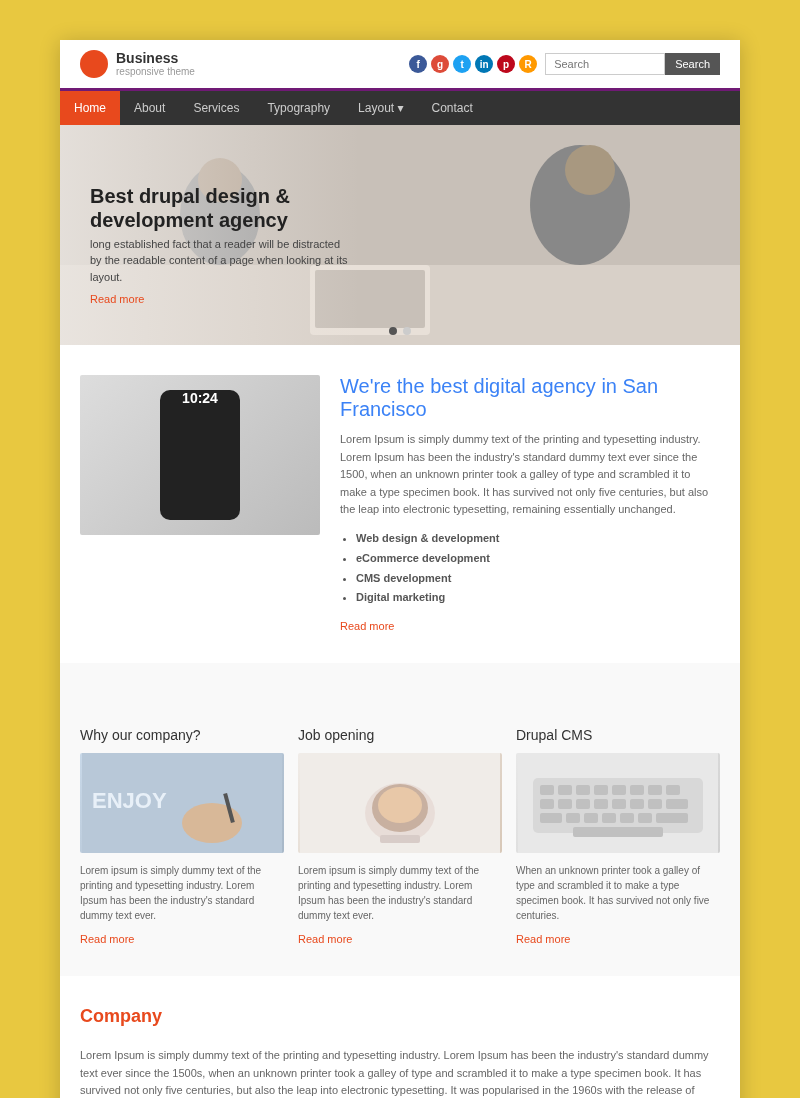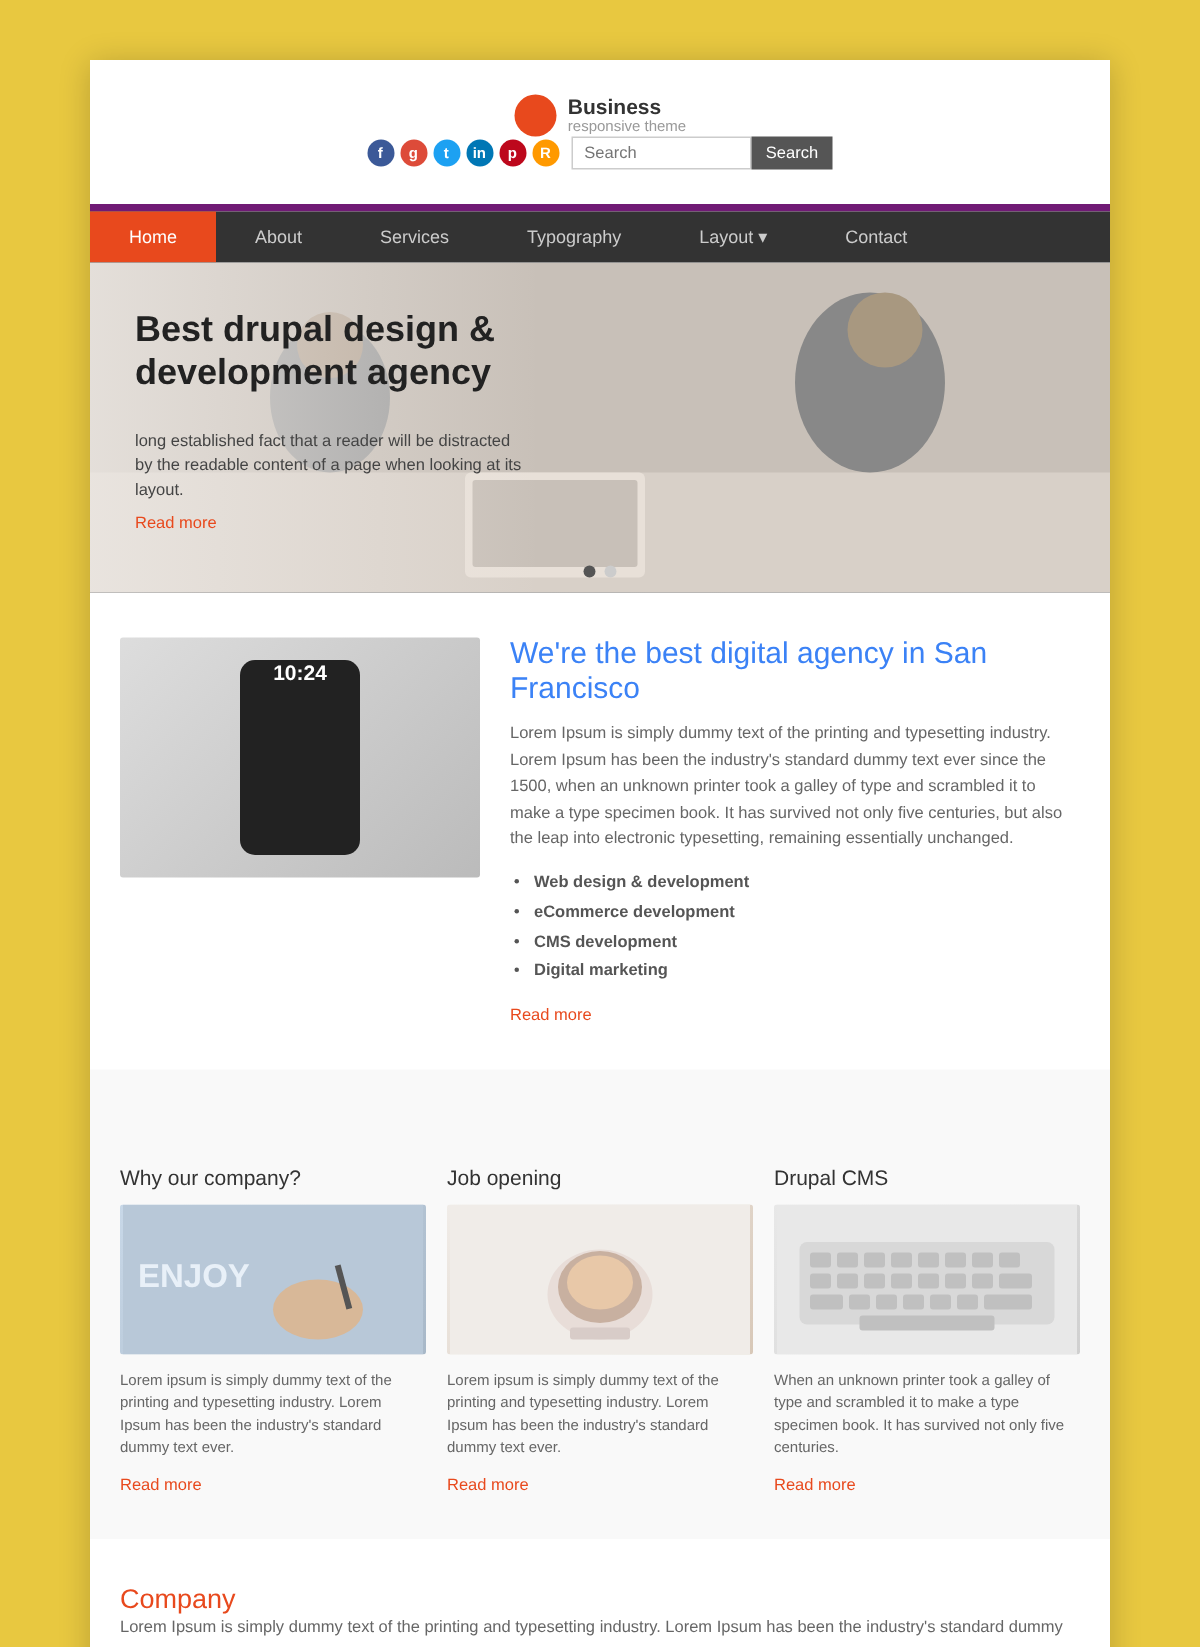--- a/index.html
+++ b/index.html
@@ -14,24 +14,23 @@
       margin: 40px auto;
       background: #fff;
       box-shadow: 0 2px 20px rgba(0,0,0,0.2);
     }
 
     
     .site-header {
       display: flex;
       align-items: center;
       justify-content: space-between;
-      padding: 23px 20px;
+      padding: 10px 20px;
       background: #fff;
-      border-bottom: 5px solid #701a75;
-      flex-direction: column;
+      border-bottom: 3px solid #701a75;
     }
     .logo-area {
       display: flex;
       align-items: center;
       gap: 8px;
     }
     .logo-circle {
       width: 28px;
       height: 28px;
       border-radius: 50%;
@@ -95,21 +94,21 @@
       cursor: pointer;
     }
 
     
     .site-nav {
       background: #333;
       display: flex;
       align-items: center;
     }
     .nav-item {
-      padding: 10px 26px;
+      padding: 10px 14px;
       color: #ccc;
       font-size: 12px;
       cursor: pointer;
       display: flex;
       align-items: center;
       gap: 4px;
     }
     .nav-item.active {
       background: #e8491d;
       color: #fff;
@@ -128,25 +127,25 @@
       background: linear-gradient(135deg, #aaa 0%, #777 50%, #999 100%);
       position: relative;
     }
     .hero-overlay {
       position: absolute;
       bottom: 40px;
       left: 30px;
       max-width: 260px;
     }
     .hero-title {
-      font-size: 24px;
+      font-size: 20px;
       font-weight: bold;
       color: #222;
       line-height: 1.2;
-      margin-bottom: 22px;
+      margin-bottom: 4px;
     }
     .hero-desc {
       font-size: 11px;
       color: #444;
       line-height: 1.5;
       margin-bottom: 8px;
     }
     .hero-readmore {
       color: #e8491d;
       font-size: 11px;
@@ -292,22 +291,22 @@
       margin-bottom: 8px;
     }
 
     
     .company-section {
       padding: 30px 20px;
     }
     .company-section h2 {
       font-size: 18px;
       color: #e8491d;
-      margin-bottom: 0;
-      font-weight: normal;
+      margin-bottom: 20px;
+      font-weight: bold;
     }
     .company-section p {
       font-size: 11px;
       color: #666;
       line-height: 1.6;
       margin-bottom: 12px;
     }
   </style>
 </head>
 <body>

